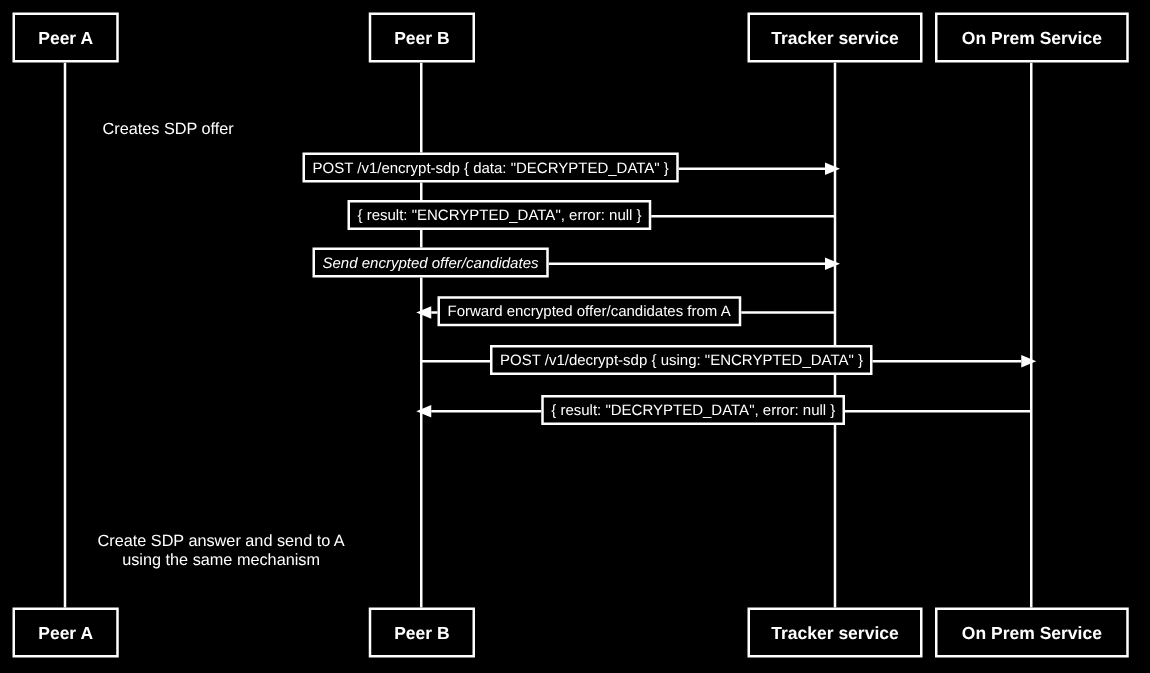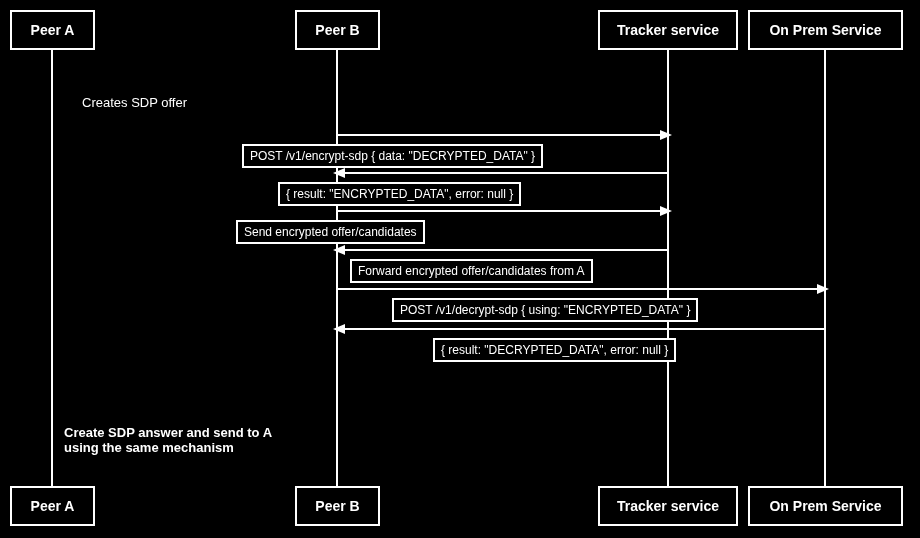--- a/index.html
+++ b/index.html
@@ -36,21 +36,20 @@
 
     
     .message-label {
       position: absolute;
       background: #000;
       border: 2px solid #fff;
       color: #fff;
       font-size: 12px;
       padding: 3px 6px;
       white-space: nowrap;
-      margin-top: 22px;
     }
 
     .note-label {
       position: absolute;
       color: #fff;
       font-size: 13px;
       white-space: pre-line;
       text-align: center;
     }
 
@@ -133,32 +132,32 @@
   <div class="note-label" style="left:65px; top:80px;margin-left:17px;">
     <span>Creates SDP offer</span>
   </div>
 
   <div class="message-label" style="left:242px; top:122px;">
     <span>POST /v1/encrypt-sdp { data: "DECRYPTED_DATA" }</span>
   </div>
   <div class="message-label" style="left:278px; top:160px;">
     <span>{ result: "ENCRYPTED_DATA", error: null }</span>
   </div>
-  <div class="message-label" style="left:236px; top:198px;">
+  <div class="message-label" style="left:250px; top:198px;font-style:italic;">
     <span>Send encrypted offer/candidates</span>
   </div>
   <div class="message-label" style="left:350px; top:237px;text-align:center;">
     <span>Forward encrypted offer/candidates from A</span>
   </div>
   <div class="message-label" style="left:392px; top:276px;">
     <span>POST /v1/decrypt-sdp { using: "ENCRYPTED_DATA" }</span>
   </div>
   <div class="message-label" style="left:433px; top:316px;">
     <span>{ result: "DECRYPTED_DATA", error: null }</span>
   </div>
 
 
-  <div class="note-label" style="left:64px; top:410px; text-align:left;font-weight:bold;">
+  <div class="note-label" style="left:78px; top:410px; text-align:center;">
     <span>Create SDP answer and send to A
 using the same mechanism</span>
   </div>
 
 </div>
 
 </body></html>

